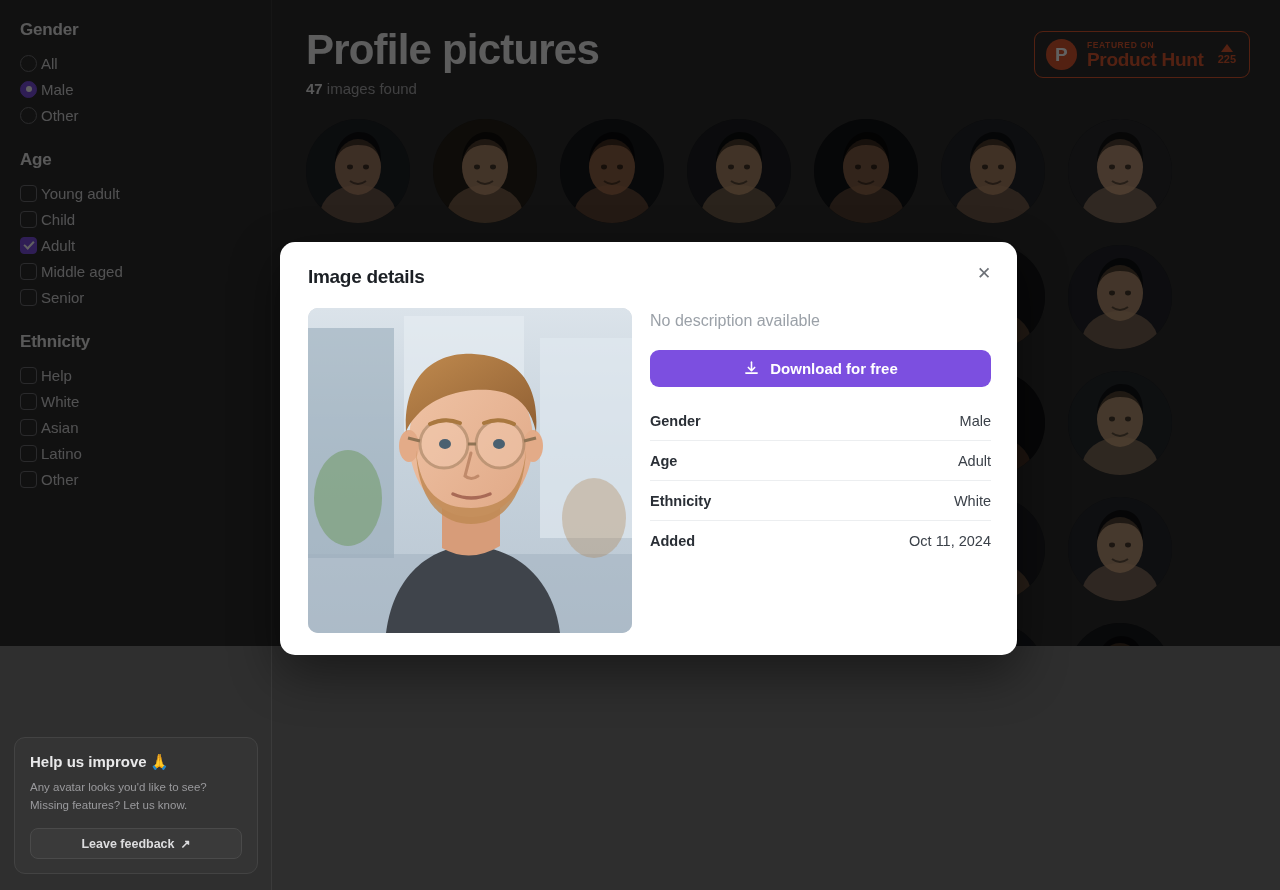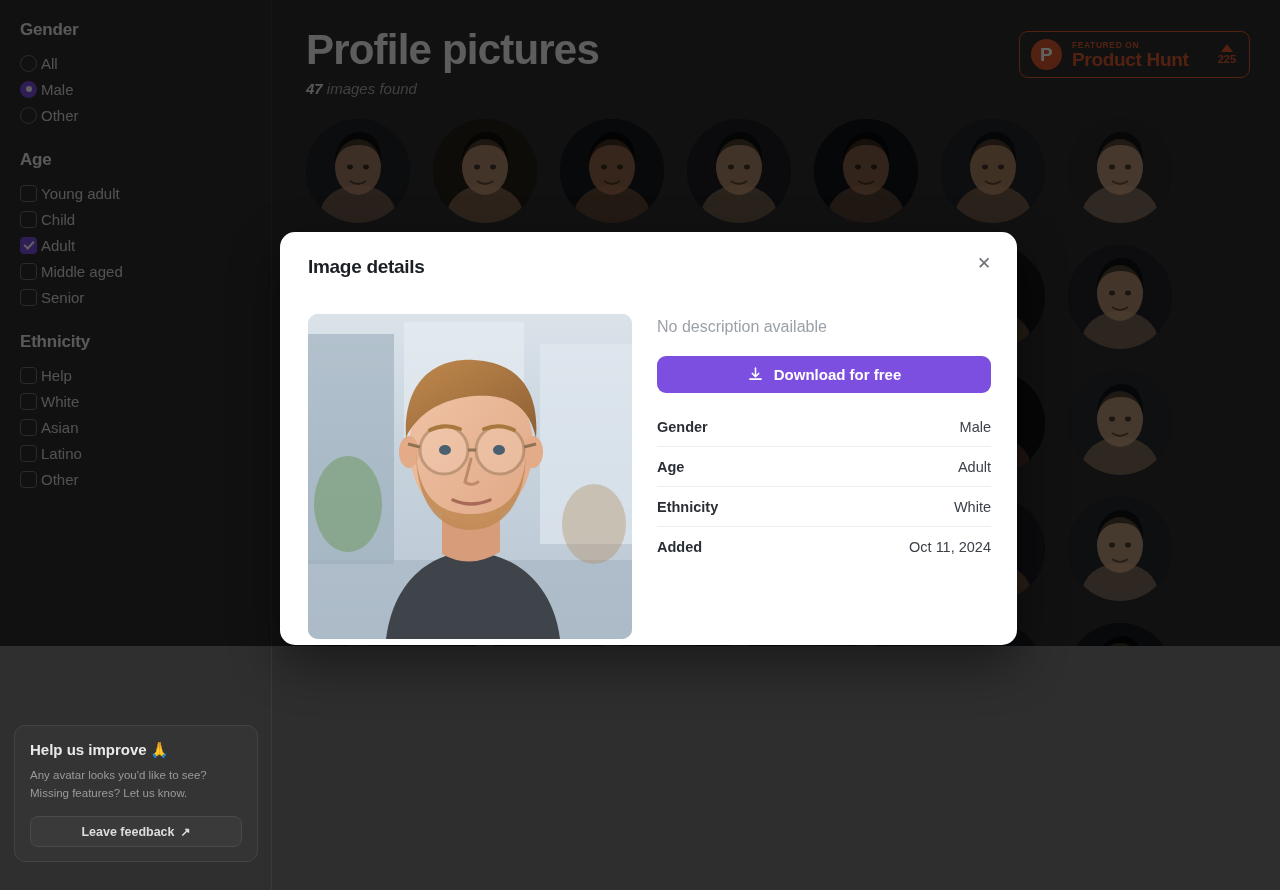--- a/index.html
+++ b/index.html
@@ -50,21 +50,21 @@
   .checkbox.checked::after {
     content: ""; position: absolute; left: 5px; top: 1.5px;
     width: 4px; height: 8px;
     border: solid #ffffff; border-width: 0 2px 2px 0;
     transform: rotate(43deg);
   }
   .opt-label { font-size: 15px; color: #d6d6d8; }
 
   
   #feedback-card {
-    position: absolute; left: 14px; bottom: 28px;
+    position: absolute; left: 14px; bottom: 16px;
     width: 244px;
     background: #343434;
     border: 1px solid #434343;
     border-radius: 11px;
     padding: 15px 15px 14px 15px;
   }
   #feedback-card .fc-title {
     font-size: 15px; font-weight: 700; color: #e9e9ea; margin-bottom: 8px;
   }
   #feedback-card .fc-body {
@@ -85,21 +85,21 @@
     flex: 1 1 auto; position: relative;
     background: #2e2e2e;
     padding: 26px 30px 0 34px;
     overflow: hidden;
   }
   #header-row { display: flex; align-items: flex-start; justify-content: space-between; }
   #page-title {
     font-size: 42px; font-weight: 700; color: #f3f3f4;
     letter-spacing: -0.8px; line-height: 1.15;
   }
-  #subtitle { font-size: 15px; color: #a9a9ac; margin-top: 6px; font-style: italic; }
+  #subtitle { font-size: 15px; color: #a9a9ac; margin-top: 6px; }
   #subtitle .count { color: #e6e6e8; font-weight: 700; }
 
   
   #ph-badge {
     display: flex; align-items: center; gap: 10px;
     border: 1.5px solid #db5831; border-radius: 9px;
     background: #2e2e2e;
     padding: 7px 13px 7px 11px;
     cursor: pointer;
     margin-top: 5px;
@@ -112,21 +112,21 @@
     flex: 0 0 31px;
   }
   #ph-text .ph-kicker {
     font-size: 8.5px; font-weight: 700; color: #db5831;
     letter-spacing: 0.6px;
   }
   #ph-text .ph-name {
     font-size: 19px; font-weight: 700; color: #db5831; letter-spacing: -0.3px;
     line-height: 1.05;
   }
-  #ph-votes { text-align: center; margin-left: 19px; }
+  #ph-votes { text-align: center; margin-left: 4px; }
   #ph-votes .tri {
     width: 0; height: 0; margin: 0 auto 1px auto;
     border-left: 6px solid transparent;
     border-right: 6px solid transparent;
     border-bottom: 8px solid #db5831;
   }
   #ph-votes .num { font-size: 11px; font-weight: 700; color: #db5831; }
 
   
   #avatar-grid {
@@ -142,38 +142,38 @@
   }
   .avatar .face { position: absolute; inset: 0; }
 
   
   #overlay {
     position: absolute; inset: 0;
     background: rgba(0,0,0,0.62);
     z-index: 40;
   }
   #modal {
-    position: absolute; left: 280px; top: 232px;
+    position: absolute; left: 280px; top: 242px;
     width: 737px; height: 413px;
     background: #ffffff; border-radius: 15px;
     z-index: 50;
     padding: 24px 26px 0 28px;
     box-shadow: 0 18px 50px rgba(0,0,0,0.45);
   }
   #modal-title {
     font-size: 19px; font-weight: 700; color: #1b1f24; letter-spacing: -0.3px;
   }
   #modal-close {
     position: absolute; right: 20px; top: 18px;
     width: 26px; height: 26px; border-radius: 6px;
     display: flex; align-items: center; justify-content: center;
     color: #6c7076; font-size: 17px; cursor: pointer; background: transparent;
     border: none; font-family: "Liberation Sans", sans-serif;
   }
-  #modal-body { display: flex; gap: 25px; margin-top: 36px; }
+  #modal-body { display: flex; gap: 18px; margin-top: 20px; }
   #modal-photo {
     width: 324px; height: 325px; border-radius: 10px;
     overflow: hidden; flex: 0 0 324px; position: relative;
     background: #cfd6dd; cursor: pointer;
   }
   #modal-info { flex: 1 1 auto; padding-top: 4px; }
   #desc { font-size: 16px; color: #9ba1a8; margin-bottom: 20px; }
   #download-btn {
     display: flex; align-items: center; justify-content: center; gap: 10px;
     width: 100%; height: 37px; border-radius: 9px; border: none;

